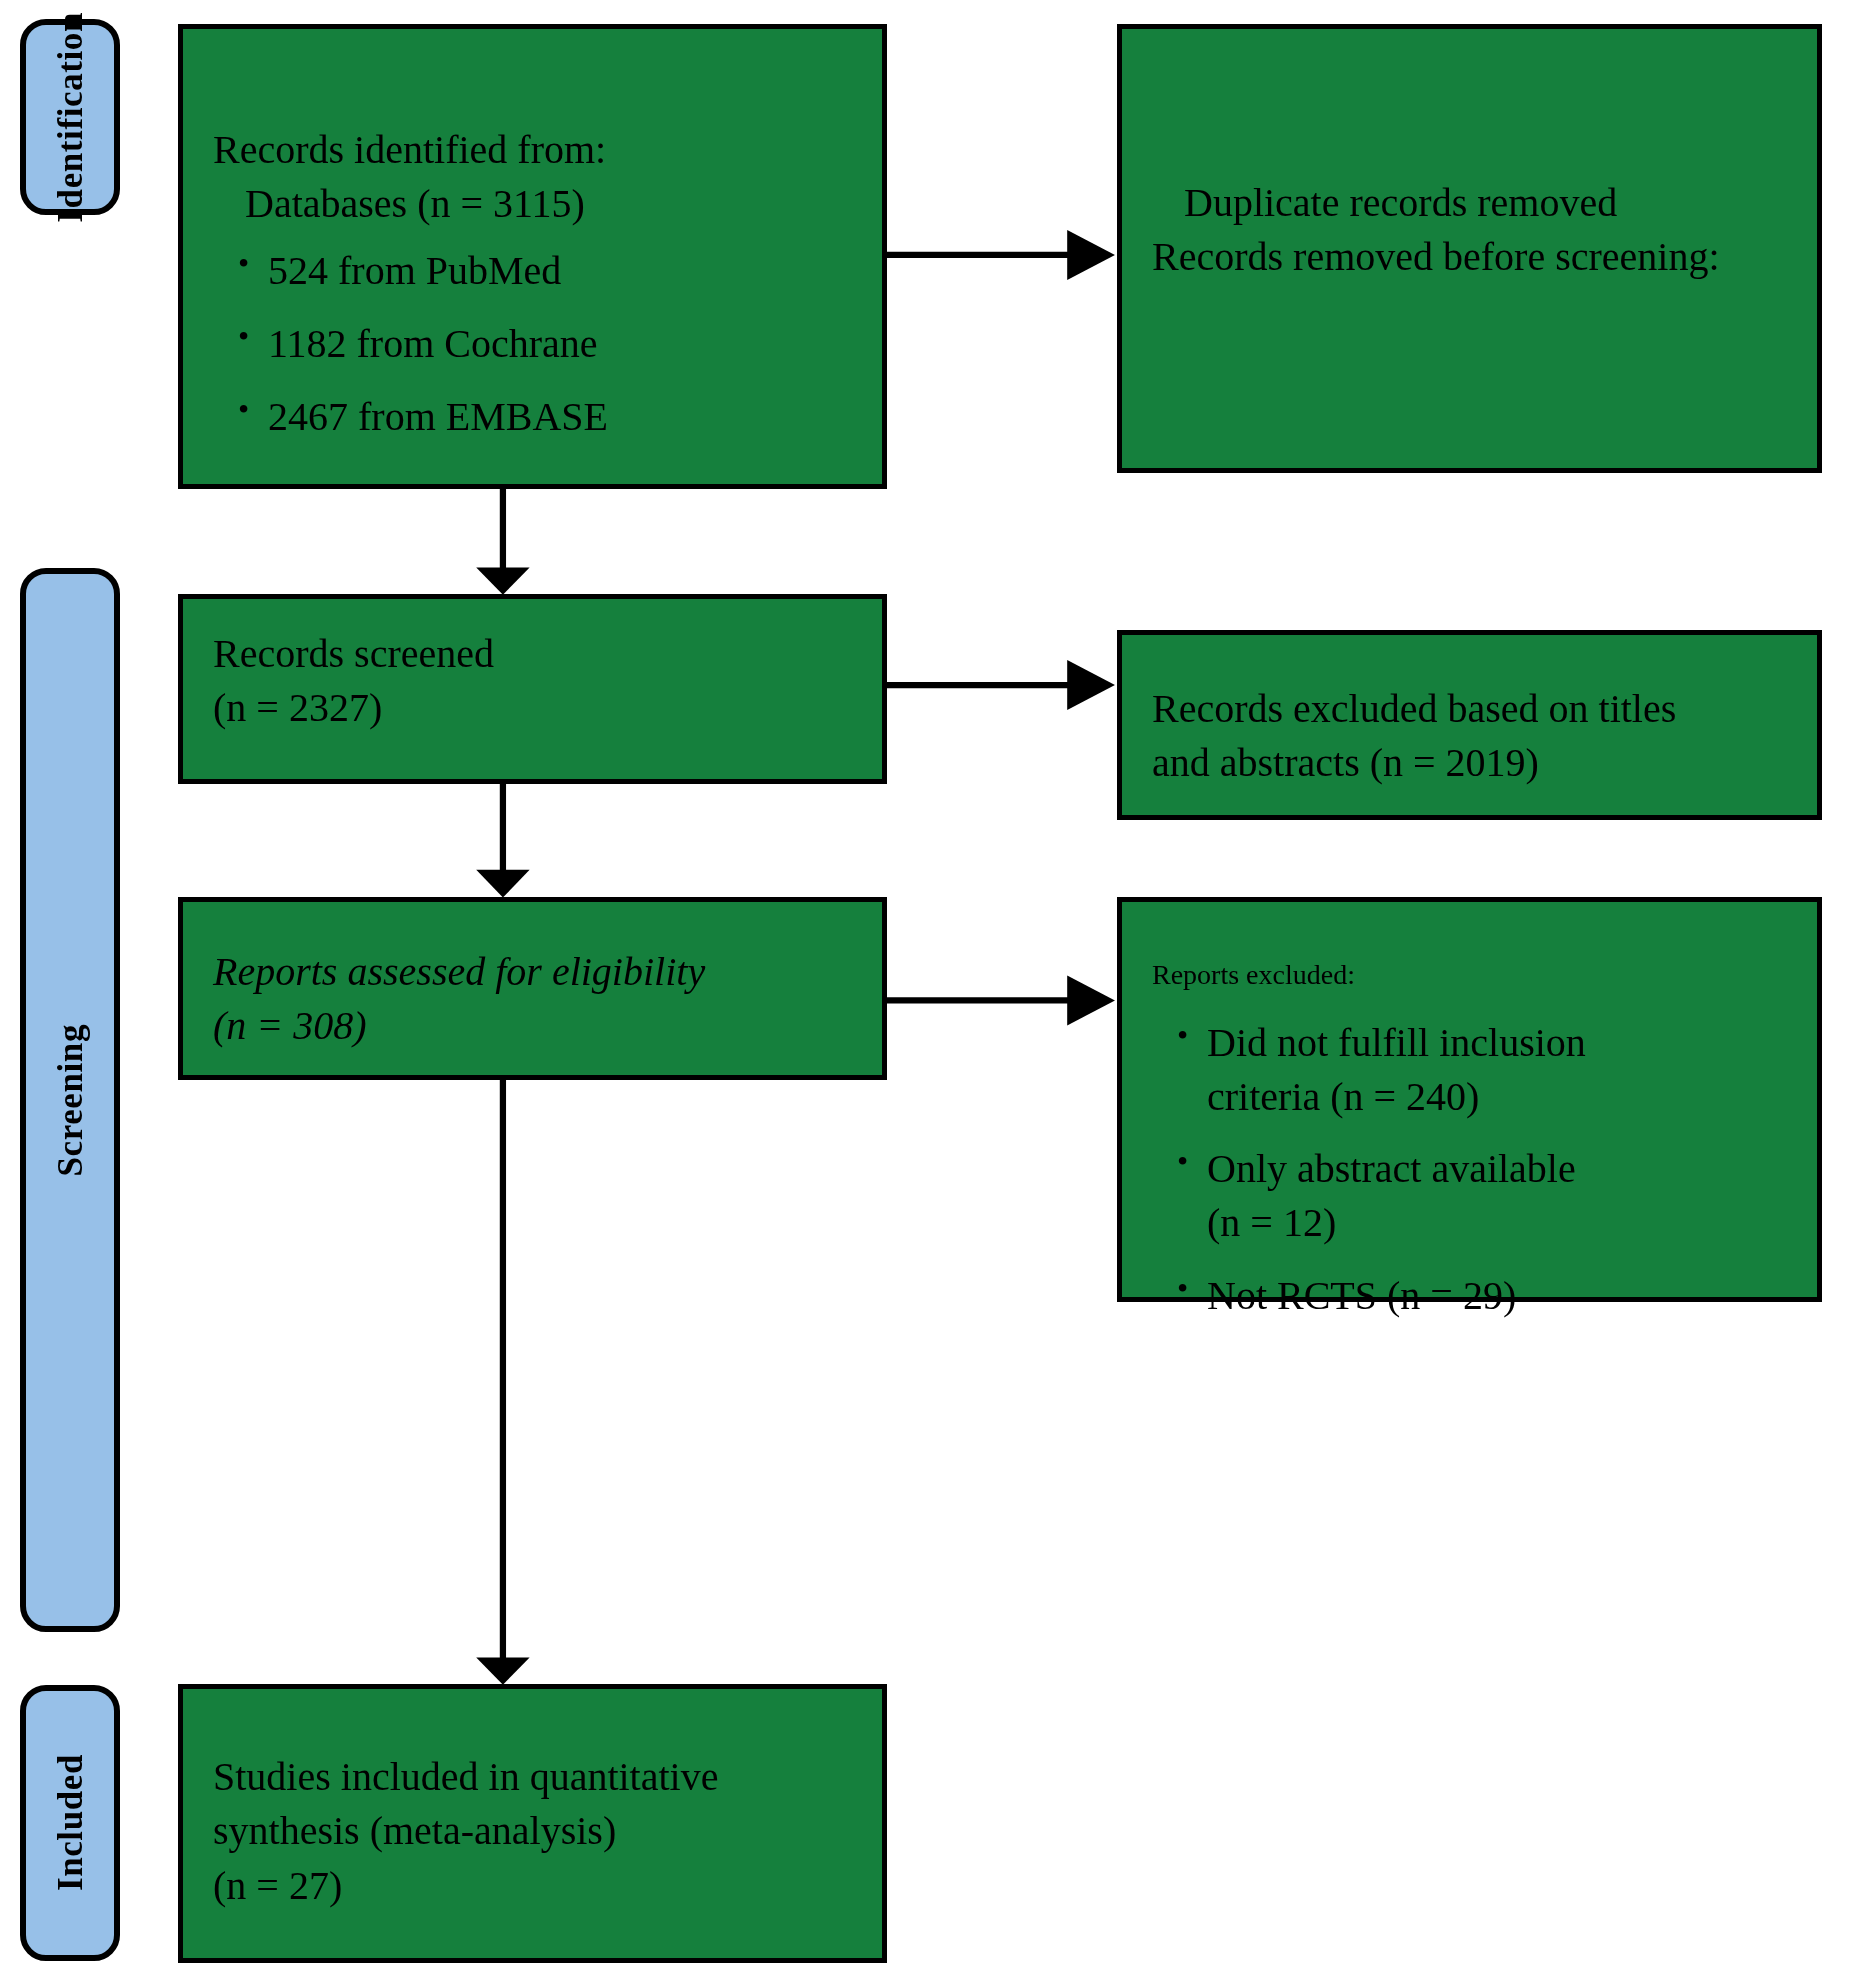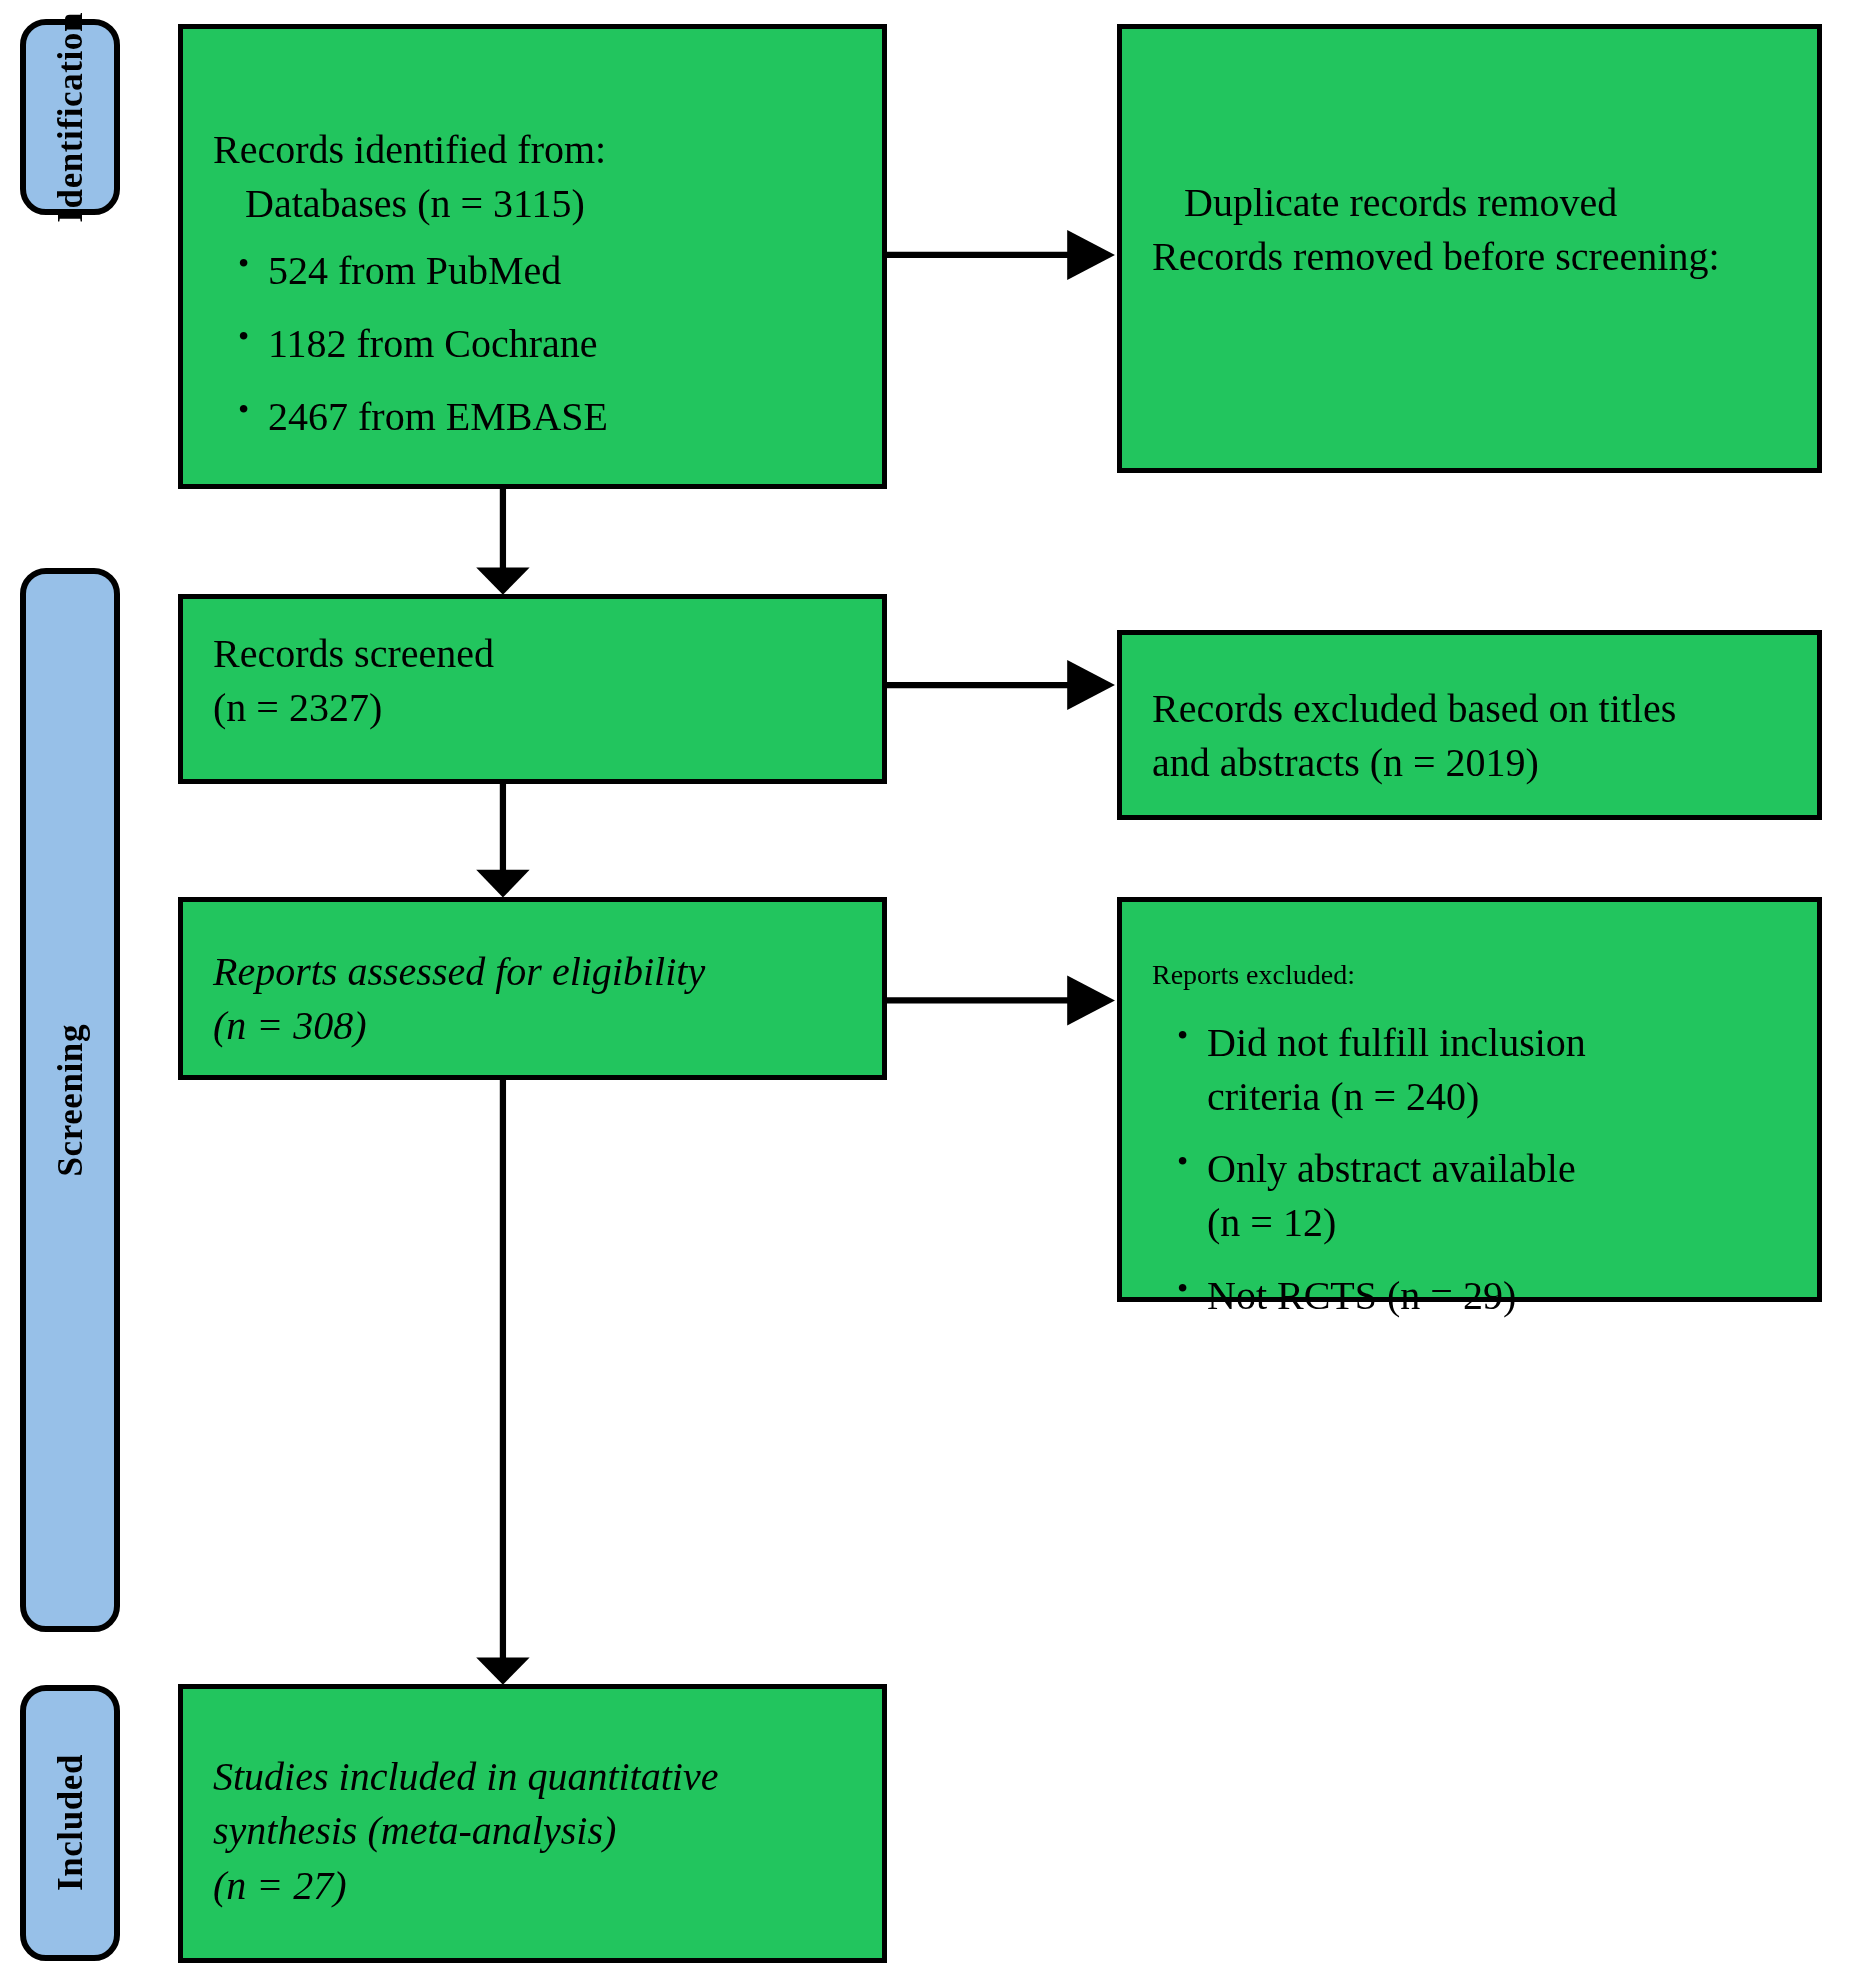--- a/index.html
+++ b/index.html
@@ -45,21 +45,21 @@
     line-height: 1;
   }
 
   #pill-identification { left: 20px;  top: 19px;   width: 100px; height: 196px; }
   #pill-screening      { left: 20px;  top: 568px; width: 100px; height: 1064px; }
   #pill-included       { left: 20px;  top: 1685px; width: 100px; height: 276px; }
 
   
   .flow-box {
     position: absolute;
-    background: #22c55e;
+    background: #15803d;
     border: 5.1px solid #000000;
     box-sizing: border-box;
     padding: 0;
   }
   .box-text {
     position: absolute;
     left: 30px;
     right: 17px;
     font-size: 40px;
     line-height: 1.36;
@@ -89,21 +89,21 @@
   }
   ul.bullets > li .li-ln { display: block; white-space: nowrap; }
 
   
   #box-identified        { left: 178px;  top: 24px;   width: 709px; height: 465px; }
   #box-removed           { left: 1117px; top: 24px;   width: 705px; height: 449px; }
   #box-screened          { left: 178px;  top: 594px; width: 709px; height: 190px; }
   #box-excluded-titles   { left: 1117px; top: 630px; width: 705px; height: 190px; }
   #box-eligibility       { left: 178px;  top: 897px; width: 709px; height: 183px; font-style: italic; }
   #box-reports-excluded  { left: 1117px; top: 897px; width: 705px; height: 405px; }
-  #box-included          { left: 178px;  top: 1684px; width: 709px; height: 279px; font-style: italic; }
+  #box-included          { left: 178px;  top: 1684px; width: 709px; height: 279px; }
 
   #box-identified  .box-text      { top: 94px; }
   #box-removed     .box-text      { top: 147px; }
   #box-screened    .box-text      { top: 28px; }
   #box-excluded-titles .box-text  { top: 47px; }
   #box-eligibility .box-text      { top: 43px; }
   #box-included    .box-text      { top: 61px; }
 
   #box-identified ul.bullets { margin-top: 12.5px; }
 

